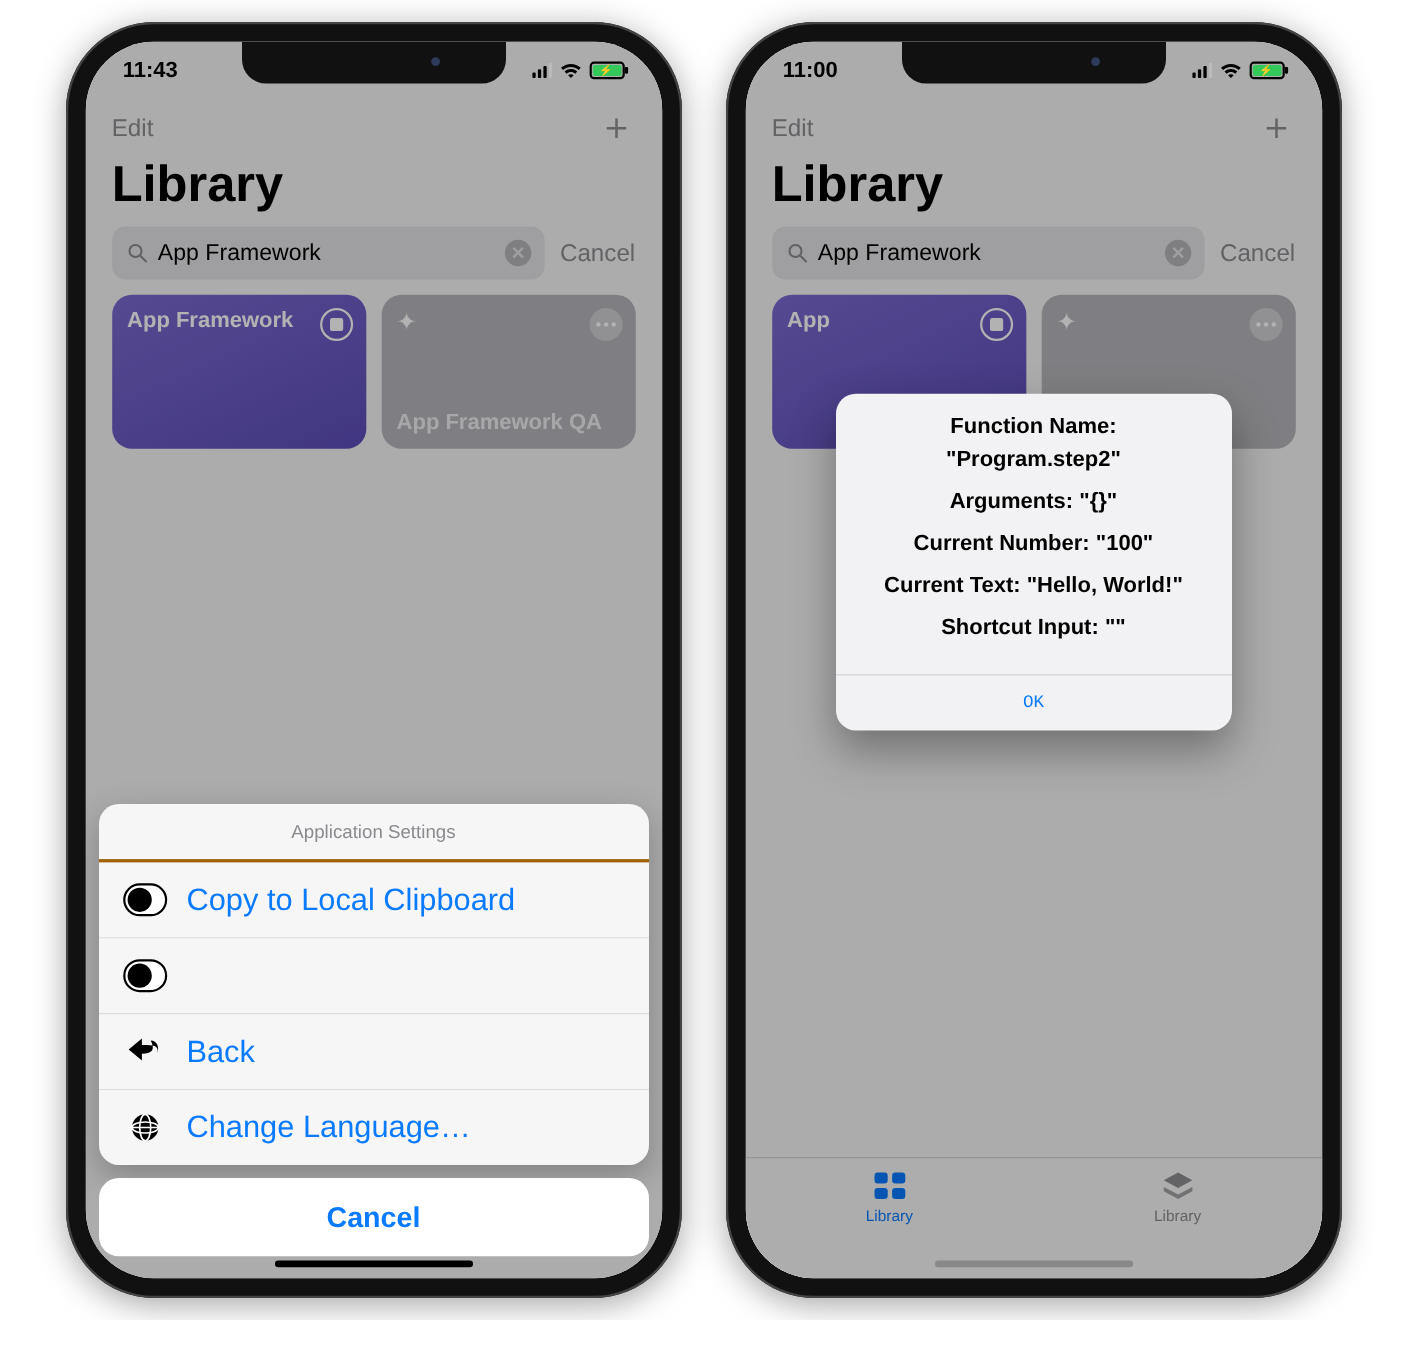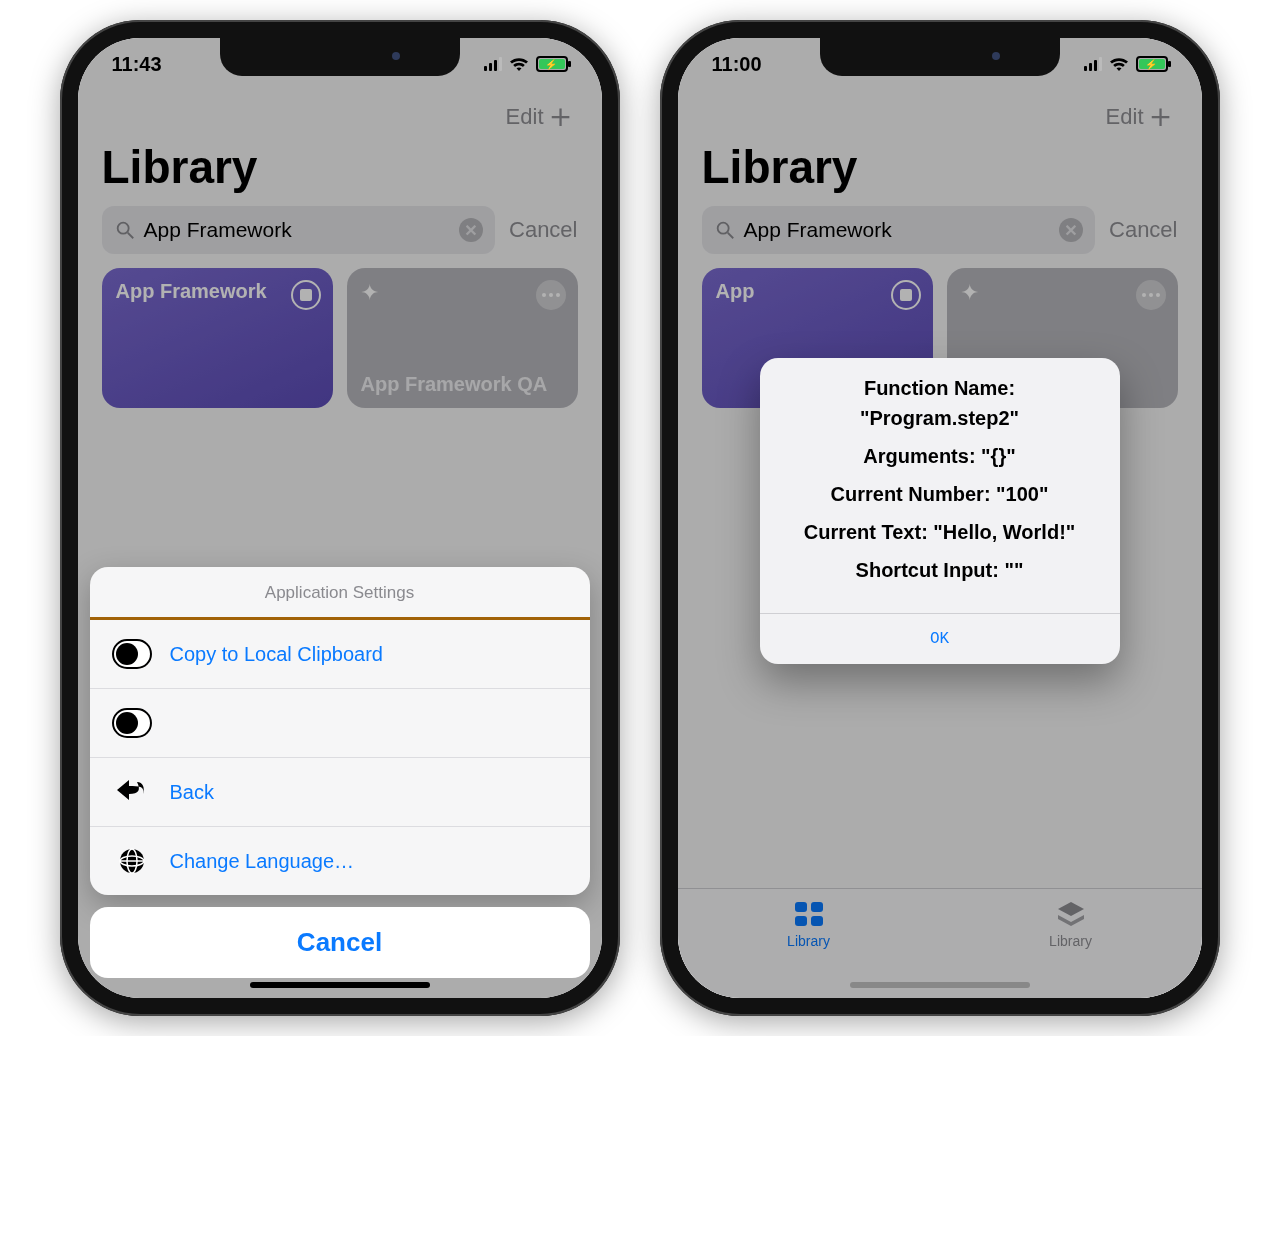--- a/index.html
+++ b/index.html
@@ -1,20 +1,20 @@
 <!DOCTYPE html>
 <html><head>
 <meta charset="utf-8">
 <style>
   * { box-sizing: border-box; margin: 0; padding: 0; font-family: -apple-system, "Helvetica Neue", Helvetica, Arial, sans-serif; }
   body { background: #fff; padding: 20px; display: flex; gap: 40px; justify-content: center; }
 
   
   .phone {
-    width: 560px; height: 996px;
+    width: 560px; height: 1160px;
     background: #111;
     border-radius: 80px;
     padding: 18px;
     position: relative;
     box-shadow: 0 0 0 2px #444 inset, 0 6px 30px rgba(0,0,0,.35);
   }
   .screen {
     width: 100%; height: 100%;
     background: #f3f3f4;
     border-radius: 62px;
@@ -56,21 +56,21 @@
   .battery .fill { position:absolute; inset:1px; background:#34c759; border-radius:2px; }
   .battery .bolt { position:absolute; left:50%; top:50%; transform:translate(-50%,-50%); color:#fff; font-size:10px; }
 
   
   .dim-overlay { position:absolute; inset:0; background:rgba(0,0,0,0.30); z-index:15; }
 
   
   .bg-app {
     position:absolute; inset:0; background: #f6f6f7; padding-top: 52px;
   }
-  .nav-row { display:flex; justify-content:flex-end; padding: 14px 24px 0 24px; color:#8e8e93; font-size:22px; }
+  .nav-row { display:flex; justify-content:space-between; padding: 14px 24px 0 24px; color:#8e8e93; font-size:22px; }
   .plus { font-size: 34px; font-weight:300; line-height:22px; color:#8e8e93; }
   .big-title { font-size: 46px; font-weight: 800; color:#000; padding: 10px 24px 8px 24px; }
 
   .search-row { display:flex; align-items:center; gap:14px; padding: 4px 24px 14px 24px; }
   .search-field {
     flex:1; height:48px; background:#e4e4e7; border-radius:12px;
     display:flex; align-items:center; padding:0 12px; gap:8px; color:#7a7a7e;
   }
   .search-field .q { color:#000; font-size:21px; flex:1; }
   .mag { width:22px; height:22px; }
@@ -99,21 +99,21 @@
   .sheet-wrap {
     position:absolute; left:0; right:0; bottom:0; z-index:30; padding: 0 12px 20px 12px;
   }
   .sheet {
     background: rgba(247,247,248,.98); border-radius:18px; overflow:hidden;
     box-shadow: 0 10px 30px rgba(0,0,0,.25);
   }
   .sheet-header { text-align:center; padding:16px 0 14px; color:#8a8a8f; font-size:17px; border-bottom:3px solid #a16207;}
   .sheet-row {
     display:flex; align-items:center; gap:18px; padding:18px 22px;
-    border-bottom:1px solid #dcdce0; font-size:20px; color:#0a7aff;
+    border-bottom:1px solid #dcdce0; font-size:28px; color:#0a7aff;
   }
   .sheet-row:last-child { border-bottom:none; }
   .sheet-row .ic { width:40px; height:32px; display:flex; align-items:center; justify-content:center; color:#000; }
   .toggle {
     width:48px; height:30px; border-radius:15px; border:2px solid #000; position:relative; background:#fff;
   }
   .toggle .knob { position:absolute; top:2px; left:2px; width:22px; height:22px; border-radius:50%; background:#000; }
   .globe-ico svg, .back-arrow svg { display:block; }
   .sheet-cancel {
     margin-top:12px; background:#fff; border-radius:18px; text-align:center;

